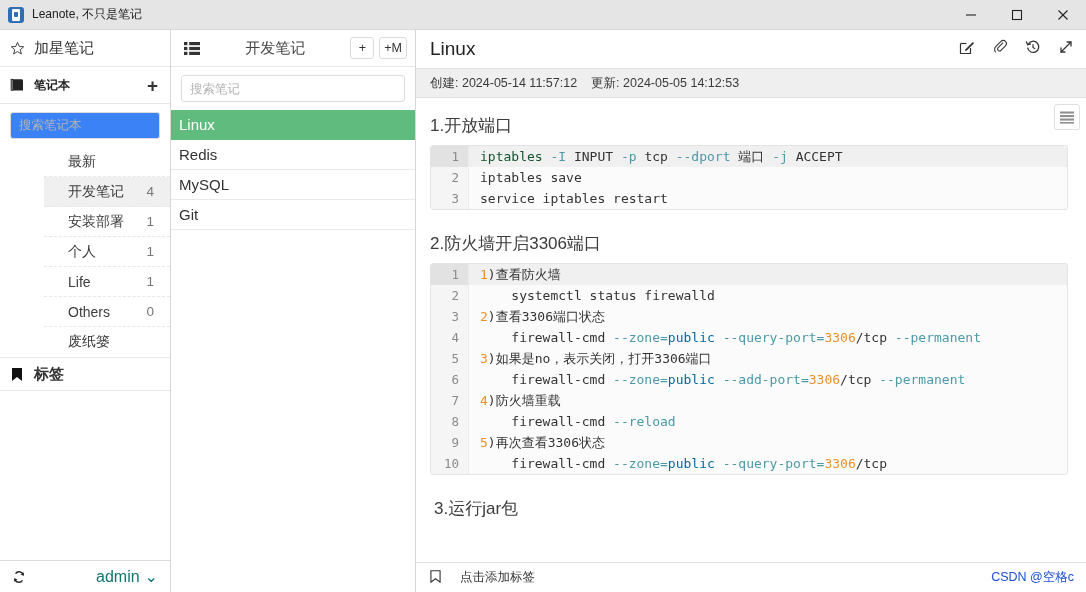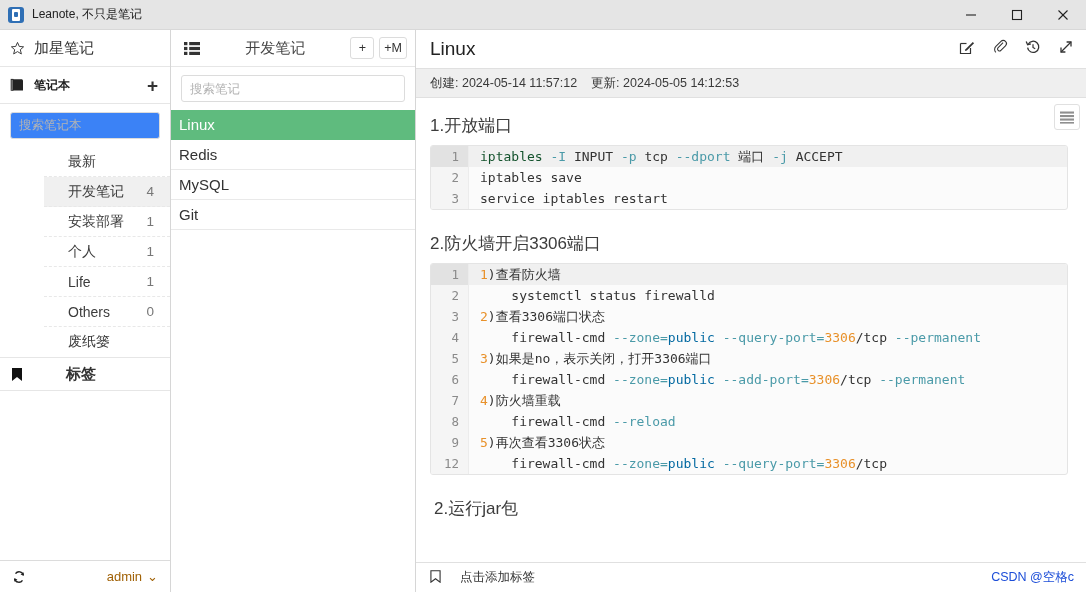--- a/index.html
+++ b/index.html
@@ -87,26 +87,26 @@
     border-bottom: 1px dashed #e8e8e8;
     font-size: 14px; color: #3c3c3c;
   }
   .nb-item.active { background: #f0f0f0; }
   .nb-item .cnt { margin-left: auto; color: #777; font-size: 13.5px; }
   .tag-row {
     height: 34px; display: flex; align-items: center;
     border-top: 1px solid #e6e6e6; border-bottom: 1px solid #e6e6e6;
   }
   .tag-row .ico { width: 34px; flex: none; display:flex; align-items:center; justify-content:center; }
-  .tag-row .lbl { font-size: 15px; font-weight: bold; color: #333; margin-left: 32px; }
+  .tag-row .lbl { font-size: 15px; font-weight: bold; color: #333; }
   .side-foot {
     margin-top: auto; height: 32px;
     border-top: 1px solid #dcdcdc;
     display: flex; align-items: center; padding: 0 12px;
-    font-size: 13px; color: #a16207;
+    font-size: 16px; color: #0f766e;
   }
   .side-foot .sync { color: #333; display: flex; align-items: center; }
   .side-foot .user { margin-left: auto; display: flex; align-items: center; gap: 5px; }
 
   
   .notelist {
     width: 245px; flex: none; height: 562px;
     background: #fff; border-right: 1px solid #d6d6d6;
     display: flex; flex-direction: column;
   }
@@ -448,26 +448,26 @@
         </div>
         <div class="cline">
           <span class="gut">8</span>
           <span class="ctxt">    firewall-cmd <span class="k-flag">--reload</span></span>
         </div>
         <div class="cline">
           <span class="gut">9</span>
           <span class="ctxt"><span class="k-num">5</span>)再次查看3306状态</span>
         </div>
         <div class="cline">
-          <span class="gut">12</span>
+          <span class="gut">10</span>
           <span class="ctxt">    firewall-cmd <span class="k-flag">--zone=</span><span class="k-val">public</span> <span class="k-flag">--query-port=</span><span class="k-num">3306</span>/tcp</span>
         </div>
       </div>
 
-      <div class="h-sec third">2.运行jar包</div>
+      <div class="h-sec third">3.运行jar包</div>
     </div>
 
     <div class="note-foot">
       <span class="add-tag">
         <span>
           <svg width="11" height="13" viewBox="0 0 12 14">
               <path d="M1 .8h10v12.4l-5-3.8-5 3.8z" fill="none" stroke="#333" stroke-width="1.2"></path>
             </svg>
         </span>
         <span>点击添加标签</span>

